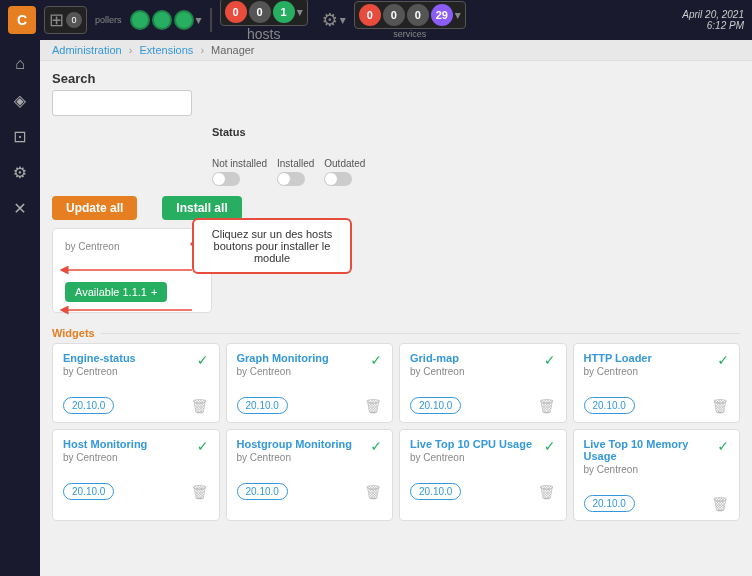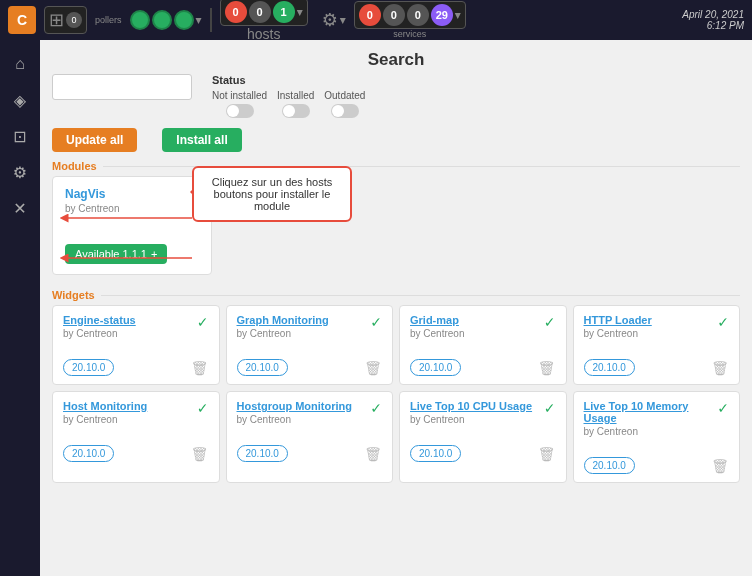--- a/index.html
+++ b/index.html
@@ -80,34 +80,34 @@
     .breadcrumb a { color: #3498db; text-decoration: none; }
     .breadcrumb-sep { margin: 0 4px; color: #999; }
 
     
     .content {
       padding: 10px 12px;
     }
 
     
     .search-section { margin-bottom: 10px; }
-    .search-label { font-size: 17px; color: #333; margin-bottom: 4px; font-weight: bold; text-align: center; }
+    .search-label { font-size: 13px; color: #333; margin-bottom: 4px; font-weight: bold; }
     .search-row {
       display: flex; align-items: flex-start; gap: 20px;
     }
     .search-input {
       width: 140px; height: 26px;
       border: 1px solid #ccc; border-radius: 3px;
       padding: 2px 6px; background: white;
       outline: none;
     }
-    .filter-block { display: flex; flex-direction: column; gap: 4px; }
+    .filter-block { display: flex; flex-direction: column; gap: 20px; margin-top: 36px; }
     .filter-title { font-size: 11px; font-weight: bold; color: #333; }
     .filter-options { display: flex; gap: 10px; }
-    .filter-option { display: flex; flex-direction: column; align-items: center; gap: 3px; }
+    .filter-option { display: flex; flex-direction: column; align-items: flex-start; gap: 3px; }
     .filter-option-label { font-size: 10px; color: #555; }
 
     
     .toggle {
       width: 28px; height: 14px;
       background: #ccc; border-radius: 7px;
       position: relative; cursor: pointer;
       transition: background 0.2s;
     }
     .toggle-knob {
@@ -187,21 +187,21 @@
       gap: 6px;
       margin-top: 4px;
     }
     .widget-card {
       background: white; border: 1px solid #ddd; border-radius: 4px;
       padding: 8px 10px;
     }
     .widget-header {
       display: flex; justify-content: space-between; align-items: flex-start;
     }
-    .widget-name { font-size: 11px; font-weight: bold; color: #3498db; text-decoration: underline; }
+    .widget-name { font-size: 11px; font-weight: bold; color: #3498db; }
     .widget-by { font-size: 10px; color: #888; margin-top: 2px; }
     .widget-check {
       color: #27ae60; font-size: 14px;
     }
     .widget-footer {
       display: flex; align-items: center; justify-content: space-between;
       margin-top: 20px;
     }
     .version-badge {
       border: 1px solid #3498db; color: #3498db;
@@ -271,20 +271,27 @@
   <div class="sidebar">
     <div class="sidebar-item">⌂</div>
     <div class="sidebar-item">◈</div>
     <div class="sidebar-item">⊡</div>
     <div class="sidebar-item">⚙</div>
     <div class="sidebar-item">✕</div>
   </div>
 
   <div class="main">
 
+    <div class="breadcrumb">
+      <a>Administration</a>
+      <span class="breadcrumb-sep">›</span>
+      <a>Extensions</a>
+      <span class="breadcrumb-sep">›</span>
+      <span>Manager</span>
+    </div>
 
     <div class="content">
 
       
       <div class="search-section">
         <div class="search-label">Search</div>
         <div class="search-row">
           <input class="search-input" type="text" style="">
 
           <div class="filter-block">
@@ -315,26 +322,24 @@
         </div>
       </div>
 
       
       <div class="action-row">
         <button class="btn-update">Update all</button>
         <button class="btn-install">Install all</button>
       </div>
 
       
-      <div class="section-label">Modules</div>
 
       
       <div style="position:relative;display:inline-block;">
         <div class="module-card">
-          <div class="module-name">NagVis</div>
           <div class="module-by">by Centreon</div>
           <div class="module-footer">
             <button class="btn-available">
               Available 1.1.1 <span>+</span>
             </button>
           </div>
         </div>
 
         
         <div class="tooltip-bubble">

